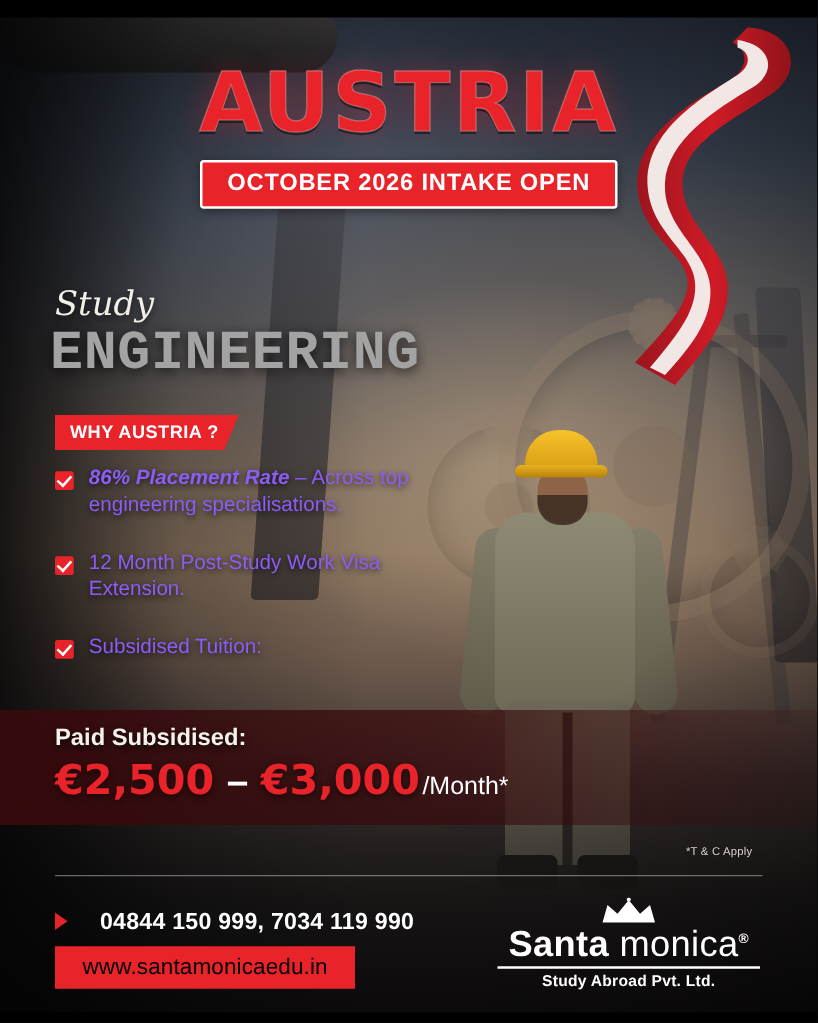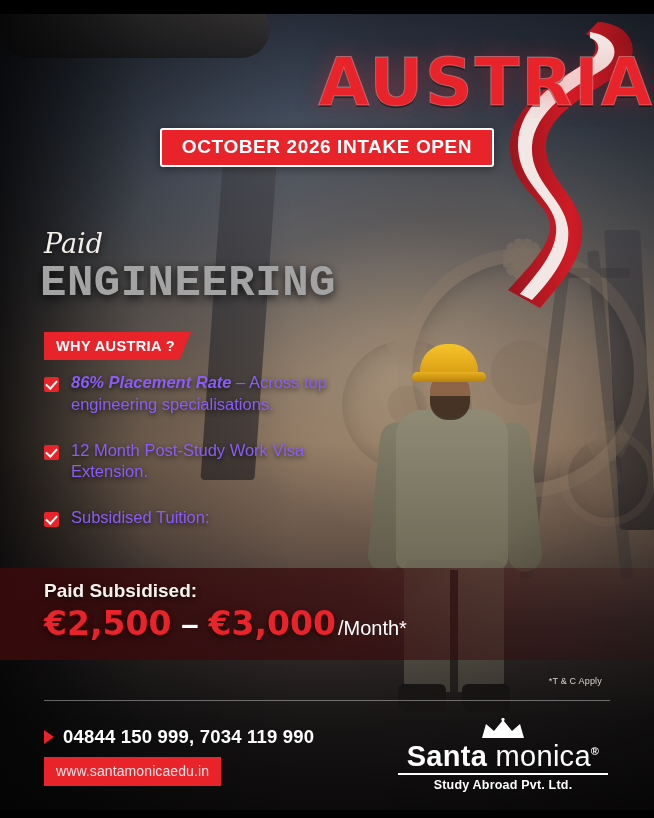--- a/index.html
+++ b/index.html
@@ -132,21 +132,20 @@
     position:absolute; left:0; top: 50px; width: 100%; text-align:center;
   }
   .austria {
     font-family: "DejaVu Sans", sans-serif;
     font-weight: 700;
     font-size: 66px;
     letter-spacing: 2px;
     line-height: 1;
     color: #e8232a;
     text-shadow: 0 2px 0 rgba(0,0,0,.45), 0 0 22px rgba(232,35,42,.35);
-    text-align: right;
     -webkit-text-stroke: 1px rgba(255,255,255,.28);
   }
   .intake {
     display:inline-block;
     margin-top: 12px;
     padding: 6px 20px 7px;
     background: #e8232a;
     color: #ffffff;
     font-size: 19px;
     font-weight: 700;
@@ -233,34 +232,34 @@
     color:#d9d4cd; font-size: 9px; letter-spacing:.2px;
   }
 
   
   .divider {
     position:absolute; left: 44px; top: 700px; width: 566px; height: 1px;
     background: rgba(255,255,255,.38);
   }
   .phone {
     position:absolute; left: 44px; top: 726px;
-    display:flex; align-items:center; gap: 9px;
+    display:flex; align-items:center; gap: 26px;
   }
   .tri {
     width:0;height:0;border-left:10px solid #e8232a;
     border-top:7px solid transparent;border-bottom:7px solid transparent;
   }
   .phone span {
     color:#ffffff; font-size: 18.5px; font-weight: 600; letter-spacing:.2px;
   }
   .web {
     position:absolute; left: 44px; top: 757px;
-    background:#e8232a; color:#e5e5e5;
-    font-size: 14px; font-weight: 500;
-    padding: 6px 12px 7px;
+    background:#e8232a; color:#000000;
+    font-size: 18px; font-weight: 500;
+    padding: 6px 22px 7px;
     letter-spacing:.1px;
   }
   .brand {
     position:absolute; right: 46px; top: 718px; width: 210px; text-align:center;
   }
   .crown { margin: 0 auto 1px; width: 46px; height: 22px; }
   .brand-name {
     font-family:Liberation Sans, sans-serif;
     color:#ffffff; font-size: 29px; font-weight: 700; letter-spacing:.3px;
     line-height: 1.05;
@@ -364,21 +363,21 @@
   </div>
 
   <div class="topbar"></div>
   <div class="bottombar"></div>
 
   <div class="headline">
     <div class="austria">AUSTRIA</div>
     <div class="intake">OCTOBER 2026 INTAKE OPEN</div>
   </div>
 
-  <div class="study">Paid</div>
+  <div class="study">Study</div>
   <div class="engineering">ENGINEERING</div>
 
   <div class="why-tag">WHY AUSTRIA ?</div>
 
   <div class="bullets">
 
     <div class="bullet">
       <span class="check"></span>
       <span class="btxt"><span class="em">86% Placement Rate</span><span> – Across top engineering specialisations.</span></span>
     </div>

